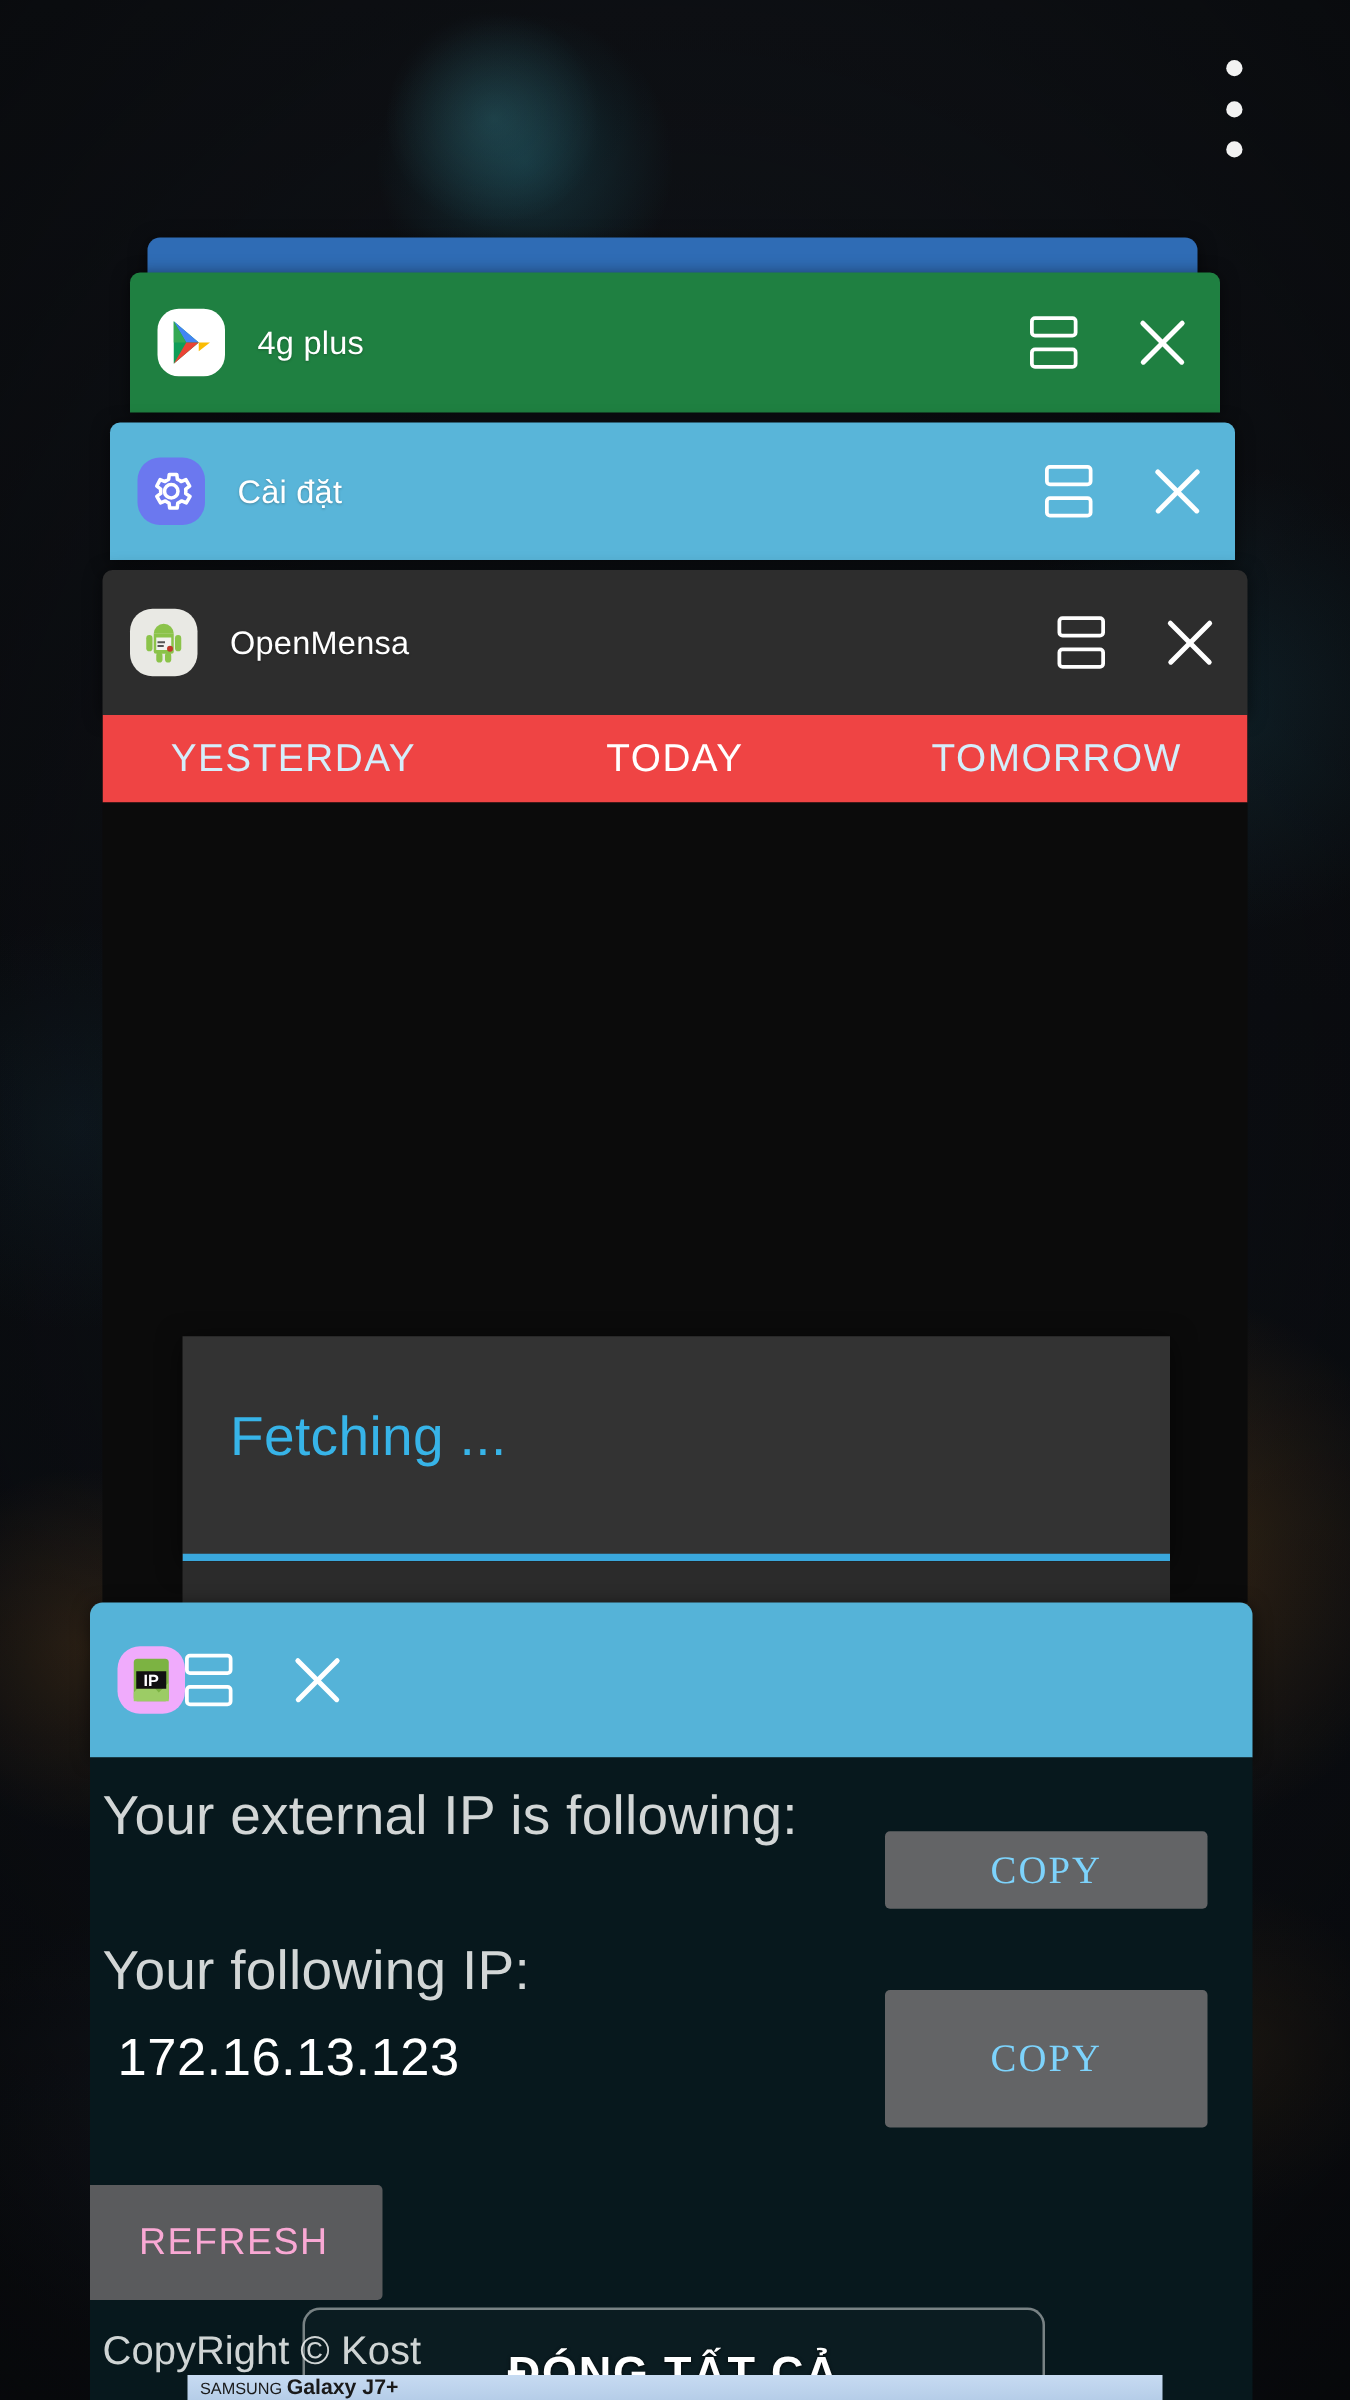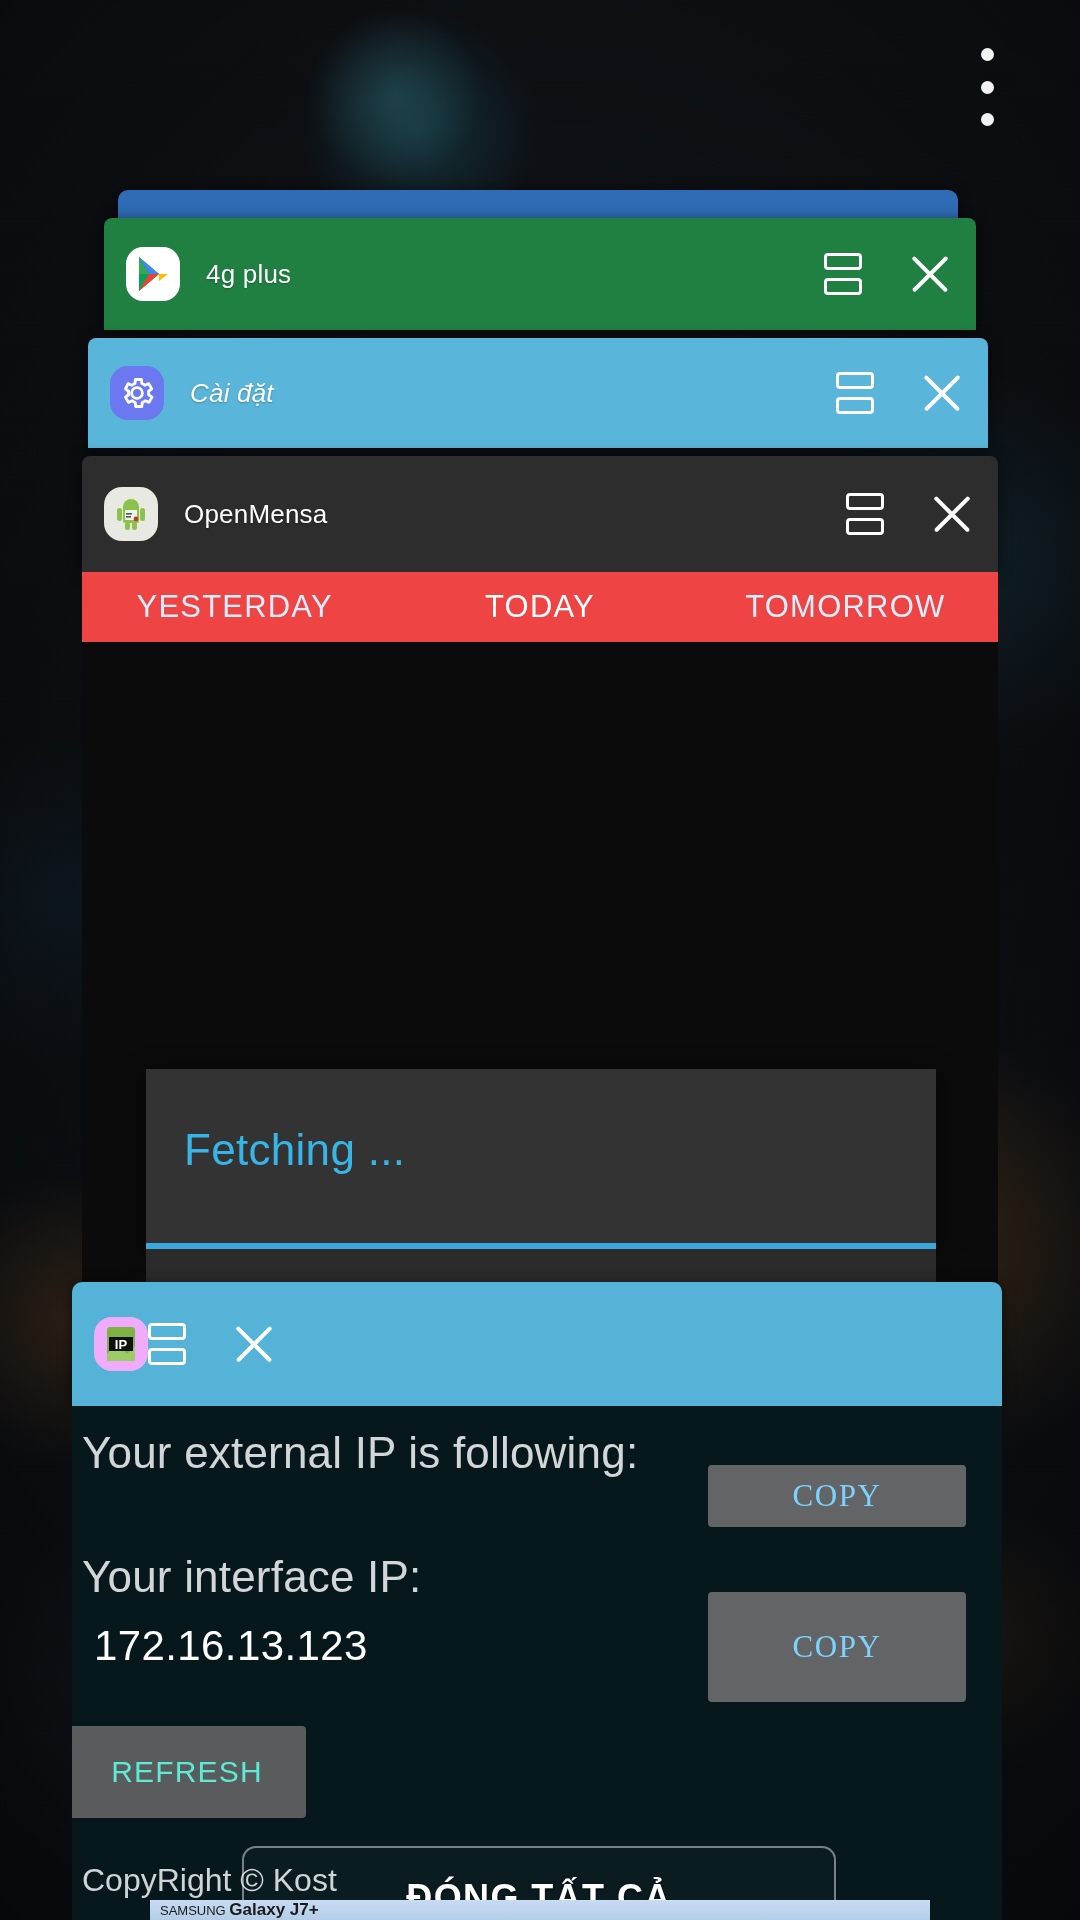--- a/index.html
+++ b/index.html
@@ -71,21 +71,21 @@
   .icon-close::before,.icon-close::after{
     content:""; position:absolute; left:50%; top:50%; width:48px; height:3.5px;
     background:#fff; border-radius:2px; transform-origin:center;
   }
   .icon-close::before{ transform:translate(-50%,-50%) rotate(45deg); }
   .icon-close::after { transform:translate(-50%,-50%) rotate(-45deg); }
 
   
   #card-blue-peek { left:118px; top:190px;  width:840px; height:40px; background:#2f6cb5; border-radius:10px 10px 0 0; z-index:1;}
   #card-4gplus    { left:104px; top:218px;  width:872px; height:112px; background:#1f8041; z-index:2;}
-  #card-caidat    { left:88px;  top:338px;  width:900px; height:110px; background:#59b5d9; z-index:3;font-style:italic;}
+  #card-caidat    { left:88px;  top:338px;  width:900px; height:110px; background:#59b5d9; z-index:3;}
   #card-openmensa { left:82px;  top:456px;  width:916px; height:116px; background:#2d2d2d; z-index:4;}
 
   
   #openmensa-body{
     position:absolute; left:82px; top:572px; width:916px; height:710px;
     background:#0e0e0e; z-index:4; overflow:hidden;
   }
   #om-tabs{
     height:70px; background:#ef4444; display:flex; align-items:center;
     position:relative;
@@ -130,24 +130,24 @@
   .ip-value{
     position:absolute; color:#ffffff; font-size:42px; letter-spacing:0.4px;
   }
   .copy-btn{
     position:absolute; background:#636466; color:#7dd3fc;
     font-size:31px; letter-spacing:1.6px;
     display:flex; align-items:center; justify-content:center;
     border:none; border-radius:4px; font-family:Liberation Serif, serif;
   }
   .flat-btn{
-    position:absolute; background:#5a5b5d; color:#5eead4;
+    position:absolute; background:#5a5b5d; color:#f9a8d4;
     font-size:30px; letter-spacing:1.2px;
     display:flex; align-items:center; justify-content:center;
-    border:none; border-radius:4px; font-family:inherit;
+    border:none; border-radius:4px; font-family:inherit;margin-top:22px;
   }
   #copyright{
     position:absolute; left:10px; top:456px; color:#cfd4d4; font-size:32px;
   }
 
   
   #close-all{
     position:absolute; left:242px; top:1846px; width:594px; height:104px;
     border:2px solid rgba(255,255,255,0.45);
     border-radius:14px;
@@ -283,21 +283,21 @@
       <div class="icon-close"></div>
     </div>
   </div>
 </div>
 
 <div id="externalip-body">
   <div class="ip-label" style="left:10px; top:22px;">Your external IP is following:</div>
 
   <button class="copy-btn" style="left:636px; top:59px; width:258px; height:62px;">COPY</button>
 
-  <div class="ip-label" style="left:10px; top:146px;">Your interface IP:</div>
+  <div class="ip-label" style="left:10px; top:146px;">Your following IP:</div>
 
   <div class="ip-value" style="left:22px; top:216px;">172.16.13.123</div>
 
   <button class="copy-btn" style="left:636px; top:186px; width:258px; height:110px;">COPY</button>
 
   <button class="flat-btn" style="left:-4px; top:320px; width:238px; height:92px;">REFRESH</button>
 
 
   <div id="copyright">CopyRight © Kost</div>
 </div>

